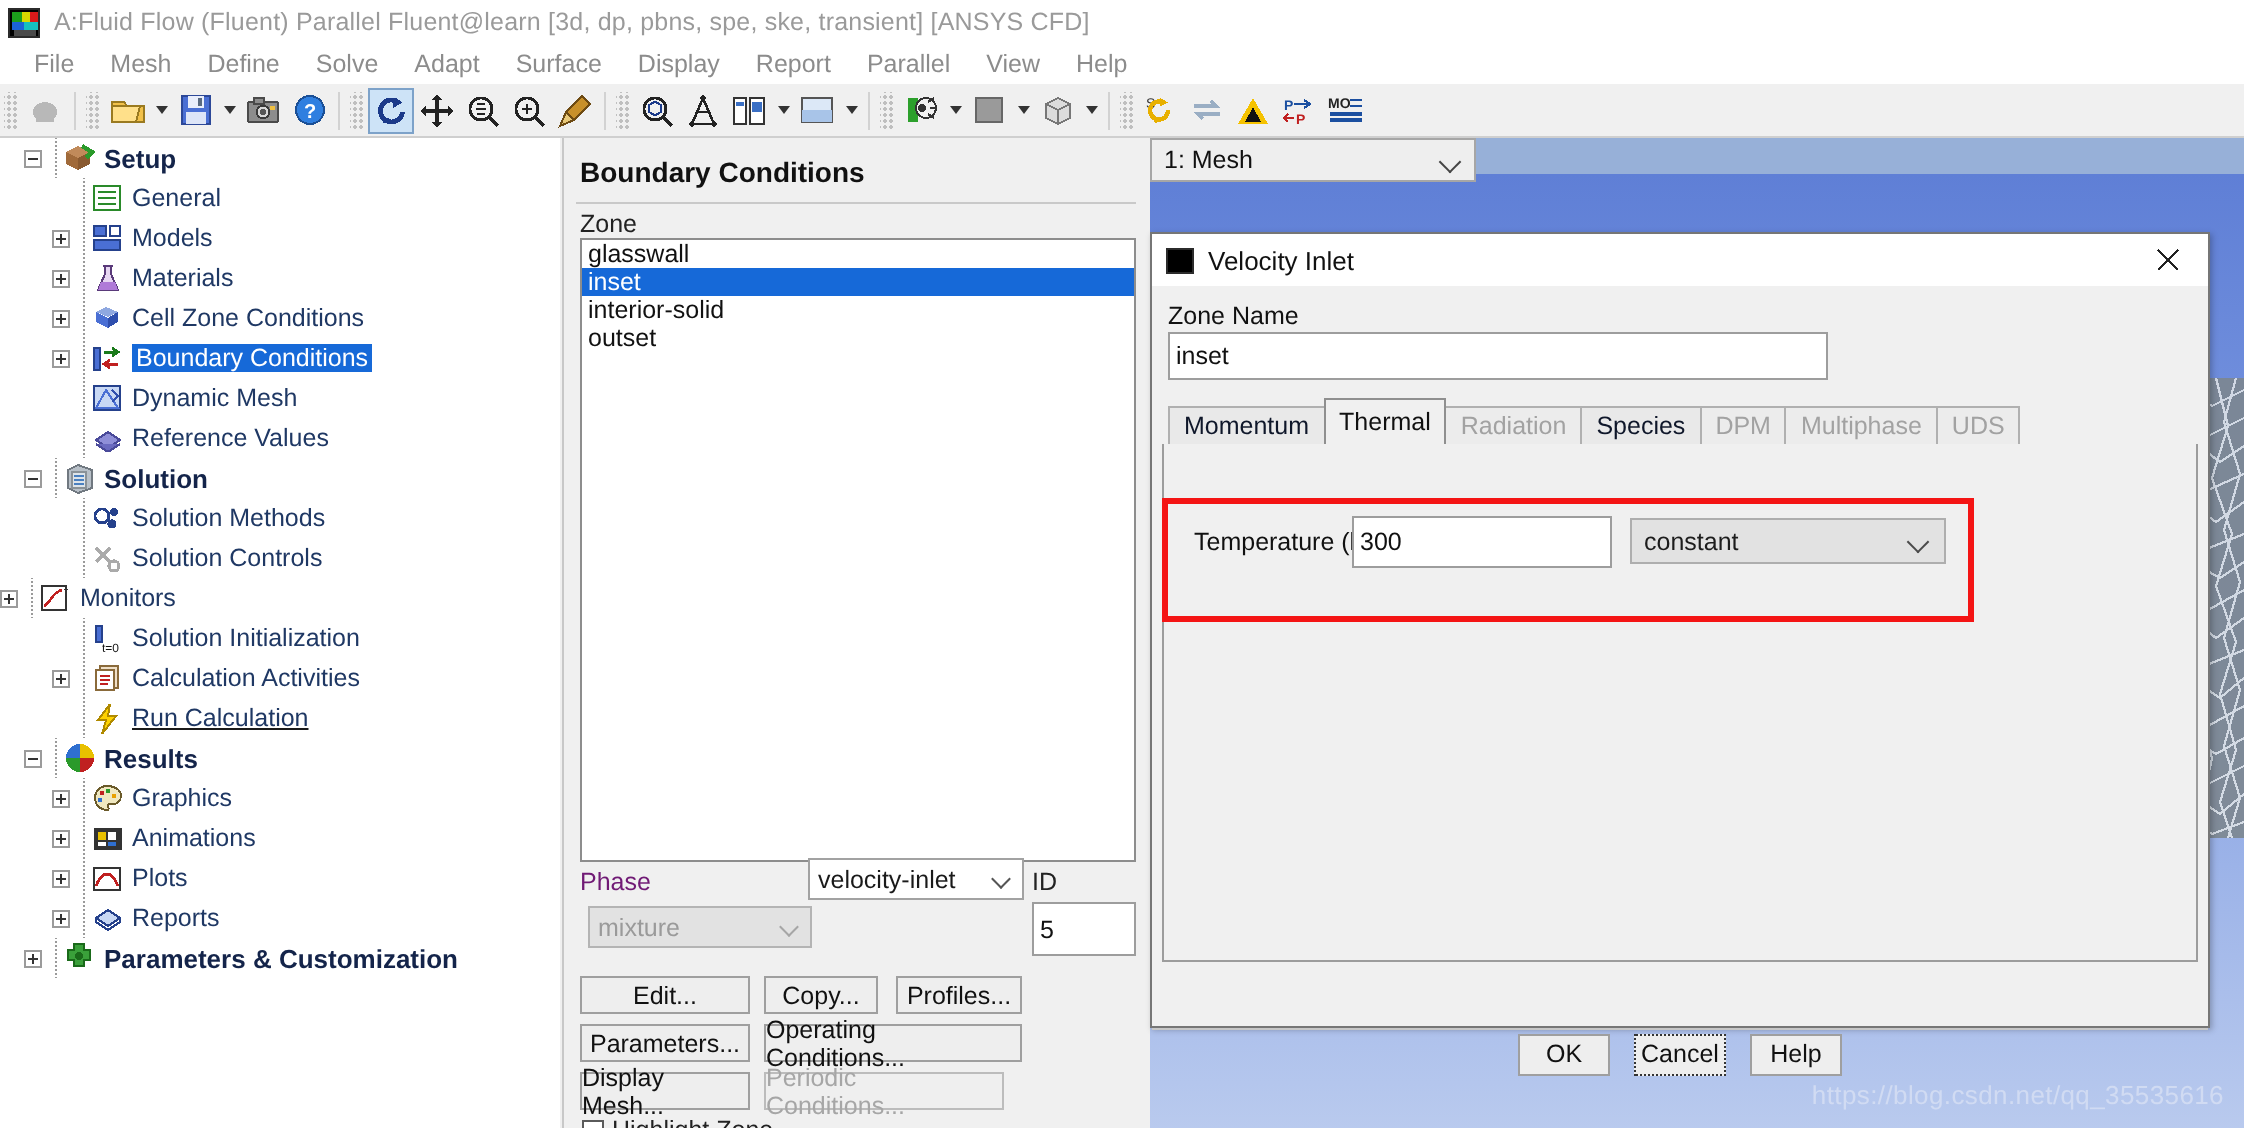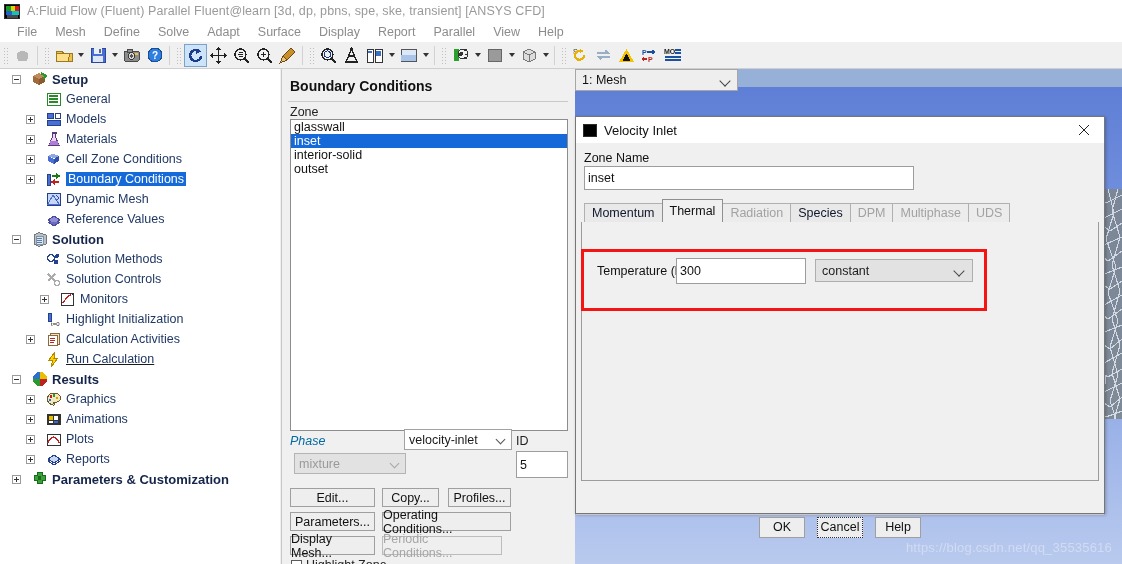--- a/index.html
+++ b/index.html
@@ -67,21 +67,21 @@
   .bctitle{position:absolute;left:8px;top:9px;font-weight:bold;font-size:14px;color:#111;}
   .bchr{position:absolute;left:6px;top:32px;width:280px;height:1px;background:#c9c9c9;}
   .bclabel{position:absolute;left:8px;top:36px;font-size:12.5px;color:#222;}
   .zonelist{position:absolute;left:8px;top:50px;width:278px;height:312px;background:#fff;
             border:1px solid #8d8d8d;box-sizing:border-box;overflow:hidden;}
   .zitem{height:14px;line-height:14px;padding:0 0 0 3px;font-size:12.5px;color:#111;}
   .zitem.sel{background:#1669d8;color:#fff;}
 
   .fldgrp{position:absolute;}
   .flab{font-size:12.5px;color:#222;}
-  .flab.dis{color:#0369a1;font-style:italic;}
+  .flab.dis{color:#701a75;}
   .combo{border:1px solid #a2a2a2;background:#fff;height:21px;box-sizing:border-box;
          display:flex;align-items:center;padding-left:4px;font-size:12.5px;position:relative;}
   .combo.gray{background:#e2e2e2;border-color:#b4b4b4;color:#9a9a9a;}
   .combo .chev{position:absolute;right:6px;top:6px;width:8px;height:8px;}
   .combo .chev::after{content:"";position:absolute;left:0;top:0;width:6px;height:6px;
         border-left:1.6px solid #555;border-bottom:1.6px solid #555;transform:rotate(-45deg);}
   .combo.gray .chev::after{border-color:#a6a6a6;}
   .txtin{border:1px solid #9d9d9d;background:#fff;height:24px;box-sizing:border-box;
          display:flex;align-items:center;padding-left:3px;font-size:12.5px;color:#111;}
   .btn{border:1px solid #9f9f9f;background:#eeeeee;height:19px;box-sizing:border-box;
@@ -474,42 +474,42 @@
         <span class="tspace"></span>
         <span class="dots" style="width: 8px;"></span>
         <span class="ticon">
           <svg width="15" height="14" viewBox="0 0 15 14">
             <path d="M2 2l7 7M9 2L2 9" stroke="#aaa" stroke-width="2"></path>
             <circle cx="11" cy="11" r="2.5" fill="none" stroke="#aaa" stroke-width="1.6"></circle>
           </svg>
         </span>
         <span class="tlabel">Solution Controls</span>
       </div>
-      <div class="trow" style=" margin-left: 40px;">
+      <div class="trow" style="">
         <span class="tbox plus"></span>
         <span class="dots" style="width: 8px;"></span>
         <span class="ticon">
           <svg width="15" height="14" viewBox="0 0 15 14">
             <rect x="1" y="1" width="12" height="12" fill="#fff" stroke="#333"></rect>
             <path d="M2 11c3-1 4-7 9-8" stroke="#c02020" stroke-width="1.3" fill="none"></path>
             <path d="M13 1l1 2-2 0z" fill="#333"></path>
           </svg>
         </span>
         <span class="tlabel">Monitors</span>
       </div>
       <div class="trow" style="padding-left: 26px;">
         <span class="tspace"></span>
         <span class="dots" style="width: 8px;"></span>
         <span class="ticon">
           <svg width="16" height="15" viewBox="0 0 16 15">
             <path d="M2 1h3v8H2z" fill="#4a6fd4" stroke="#25418c"></path>
             <text x="5" y="14" font-size="6" font-family="Liberation Sans" fill="#111">t=0</text>
           </svg>
         </span>
-        <span class="tlabel">Highlight Initialization</span>
+        <span class="tlabel">Solution Initialization</span>
       </div>
       <div class="trow" style="padding-left: 26px;">
         <span class="tbox plus"></span>
         <span class="dots" style="width: 8px;"></span>
         <span class="ticon">
           <svg width="14" height="14" viewBox="0 0 14 14">
             <rect x="3" y="1" width="9" height="11" fill="#f0e0c8" stroke="#8a6a3a"></rect>
             <rect x="1" y="3" width="9" height="10" fill="#fff" stroke="#8a6a3a"></rect>
             <path d="M3 6h5M3 8h5M3 10h4" stroke="#c02020"></path>
           </svg>

